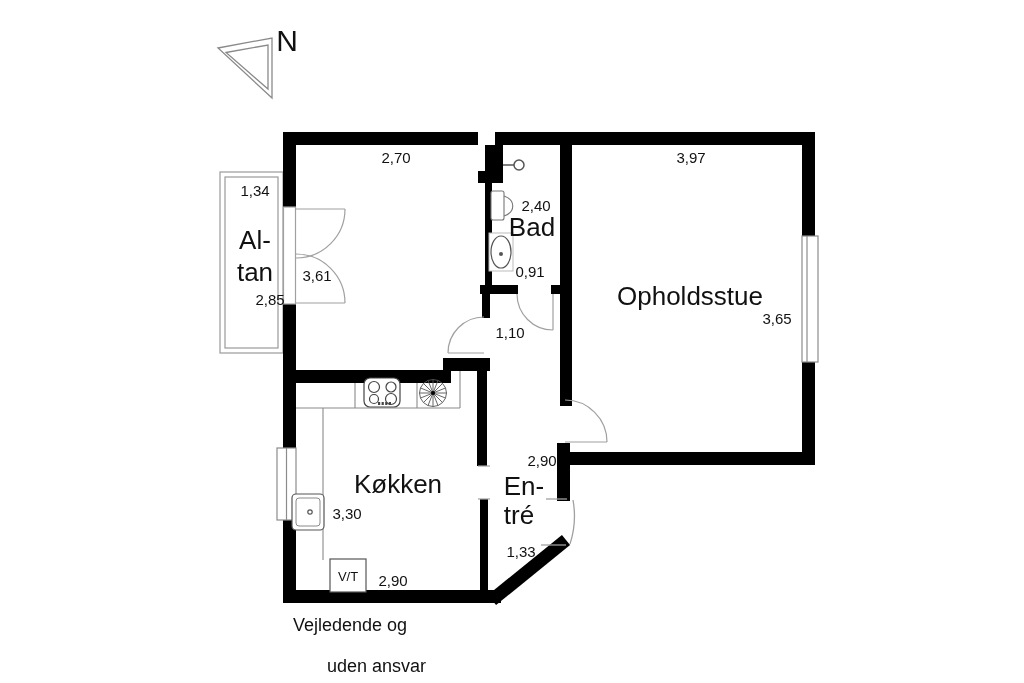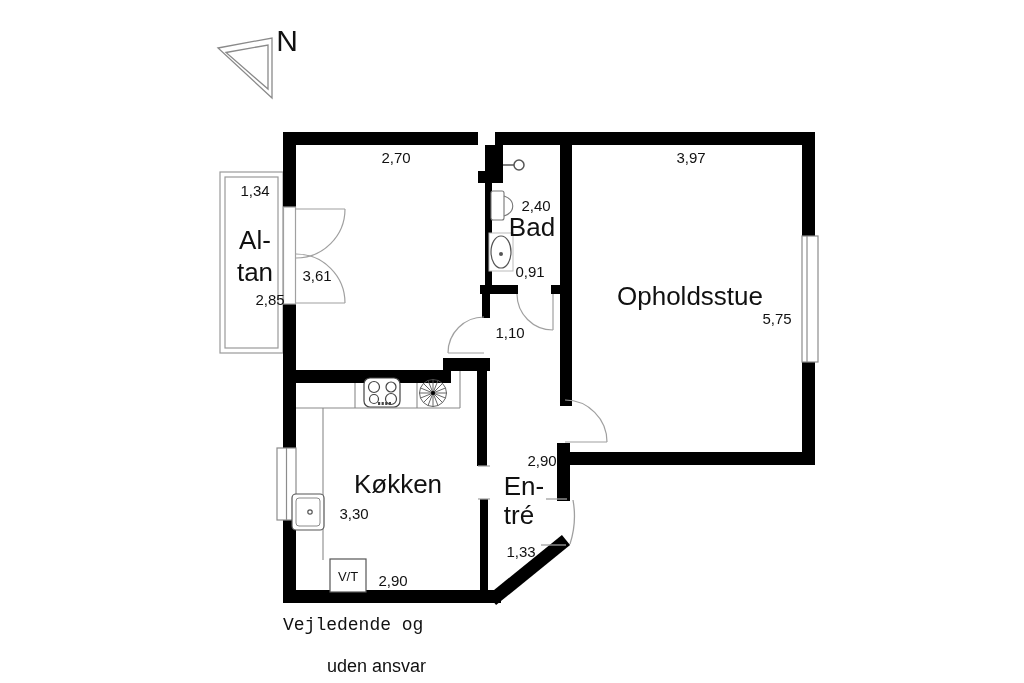--- a/index.html
+++ b/index.html
@@ -171,30 +171,30 @@
   <div class="lbl dim" style="left:245px;top:299px;margin-left:25px;">2,85</div>
 
   <div class="lbl dim" style="left:317px;top:275px;">3,61</div>
 
   <div class="lbl dim" style="left:536px;top:205px;">2,40</div>
   <div class="lbl room" style="left:532px;top:227px;">Bad</div>
   <div class="lbl dim" style="left:530px;top:271px;">0,91</div>
 
   <div class="lbl dim" style="left:691px;top:157px;">3,97</div>
   <div class="lbl room" style="left:690px;top:296px;">Opholdsstue</div>
-  <div class="lbl dim" style="left:777px;top:318px;">5,75</div>
+  <div class="lbl dim" style="left:777px;top:318px;">3,65</div>
 
   <div class="lbl dim" style="left:510px;top:332px;">1,10</div>
   <div class="lbl dim" style="left:542px;top:460px;">2,90</div>
   <div class="lbl room" style="left:524px;top:486px;">En-</div>
   <div class="lbl room" style="left:519px;top:515px;">tré</div>
   <div class="lbl dim" style="left:521px;top:551px;">1,33</div>
 
   <div class="lbl room" style="left:398px;top:484px;">Køkken</div>
-  <div class="lbl dim" style="left:347px;top:513px;margin-left:7px;">3,30</div>
+  <div class="lbl dim" style="left:347px;top:513px;">3,30</div>
   <div class="lbl dim" style="left:393px;top:580px;">2,90</div>
 
   <div class="lbl vt" style="left:348px;top:576px;">V/T</div>
 
-  <div class="disc" style="left:283px;top:615px;font-family:Liberation Mono, monospace;">Vejledende og</div>
+  <div class="disc" style="left:293px;top:615px;">Vejledende og</div>
   <div class="disc" style="left:283px;top:656px;margin-left:44px;">uden ansvar</div>
 
 </div>
 
 </body></html>

